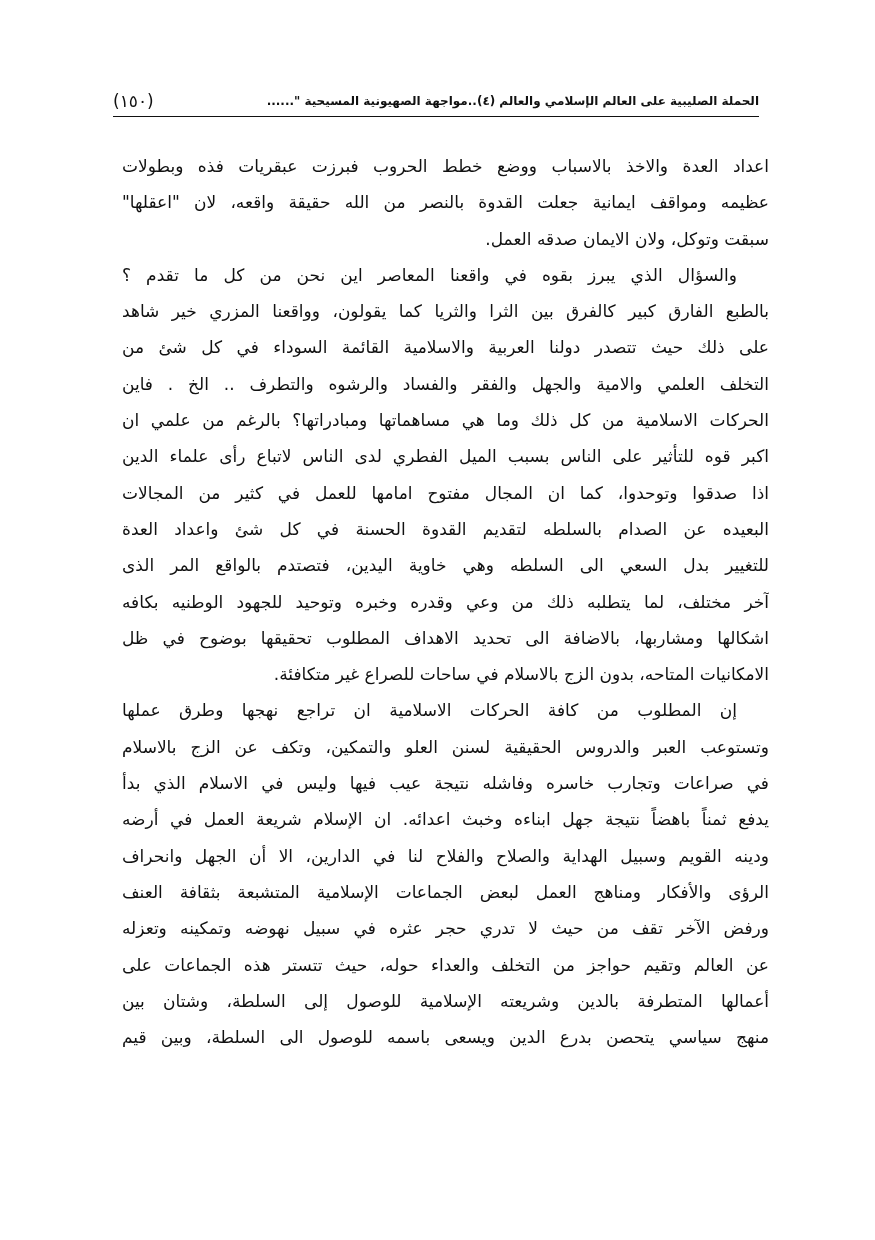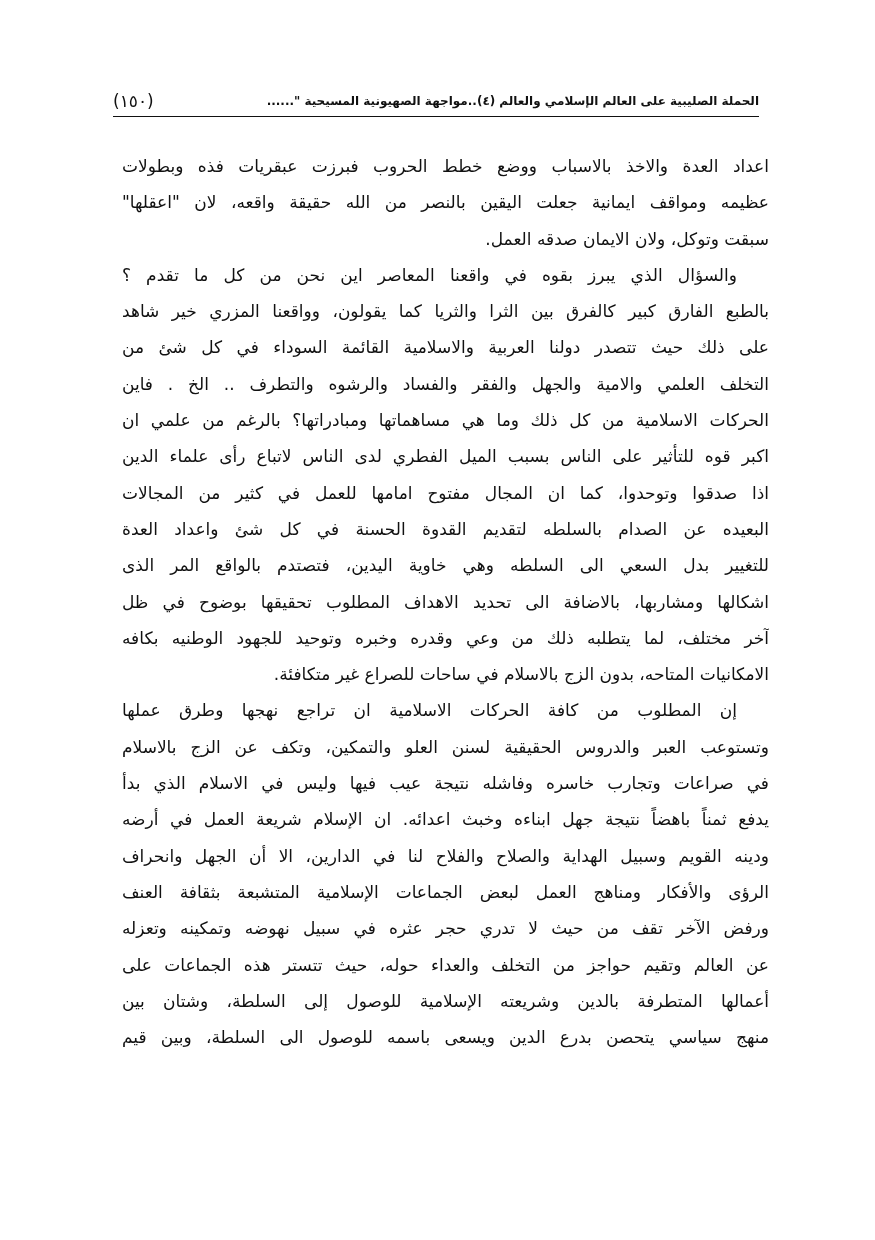--- a/index.html
+++ b/index.html
@@ -38,34 +38,34 @@
 
 <div class="page">
   <div class="header">
     <span class="header-title">الحملة الصليبية على العالم الإسلامي والعالم (٤)..مواجهة الصهيونية المسيحية "......</span>
     <span class="header-page">(١٥٠)</span>
   </div>
 
   <div class="body">
 
     <div class="line">اعداد العدة والاخذ بالاسباب ووضع خطط الحروب فبرزت عبقريات فذه وبطولات</div>
-    <div class="line">عظيمه ومواقف ايمانية جعلت اليقين بالنصر من الله حقيقة واقعه، لان "اعقلها"</div>
+    <div class="line">عظيمه ومواقف ايمانية جعلت القدوة بالنصر من الله حقيقة واقعه، لان "اعقلها"</div>
     <div class="line last">سبقت وتوكل، ولان الايمان صدقه العمل.</div>
 
     <div class="line indent">والسؤال الذي يبرز بقوه في واقعنا المعاصر اين نحن من كل ما تقدم ؟</div>
     <div class="line">بالطبع الفارق كبير كالفرق بين الثرا والثريا كما يقولون، وواقعنا المزري خير شاهد</div>
     <div class="line">على ذلك حيث تتصدر دولنا العربية والاسلامية القائمة السوداء في كل شئ من</div>
     <div class="line">التخلف العلمي والامية والجهل والفقر والفساد والرشوه والتطرف .. الخ . فاين</div>
     <div class="line">الحركات الاسلامية من كل ذلك وما هي مساهماتها ومبادراتها؟ بالرغم من علمي ان</div>
     <div class="line">اكبر قوه للتأثير على الناس بسبب الميل الفطري لدى الناس لاتباع رأى علماء الدين</div>
     <div class="line">اذا صدقوا وتوحدوا، كما ان المجال مفتوح امامها للعمل في كثير من المجالات</div>
     <div class="line">البعيده عن الصدام بالسلطه لتقديم القدوة الحسنة في كل شئ واعداد العدة</div>
     <div class="line">للتغيير بدل السعي الى السلطه وهي خاوية اليدين، فتصتدم بالواقع المر الذى</div>
+    <div class="line">آخر مختلف، لما يتطلبه ذلك من وعي وقدره وخبره وتوحيد للجهود الوطنيه بكافه</div>
     <div class="line">اشكالها ومشاربها، بالاضافة الى تحديد الاهداف المطلوب تحقيقها بوضوح في ظل</div>
-    <div class="line">آخر مختلف، لما يتطلبه ذلك من وعي وقدره وخبره وتوحيد للجهود الوطنيه بكافه</div>
     <div class="line last">الامكانيات المتاحه، بدون الزج بالاسلام في ساحات للصراع غير متكافئة.</div>
 
     <div class="line indent">إن المطلوب من كافة الحركات الاسلامية ان تراجع نهجها وطرق عملها</div>
     <div class="line">وتستوعب العبر والدروس الحقيقية لسنن العلو والتمكين، وتكف عن الزج بالاسلام</div>
     <div class="line">في صراعات وتجارب خاسره وفاشله نتيجة عيب فيها وليس في الاسلام الذي بدأ</div>
     <div class="line">يدفع ثمناً باهضاً نتيجة جهل ابناءه وخبث اعدائه. ان الإسلام شريعة العمل في أرضه</div>
     <div class="line">ودينه القويم وسبيل الهداية والصلاح والفلاح لنا في الدارين، الا أن الجهل وانحراف</div>
     <div class="line">الرؤى والأفكار ومناهج العمل لبعض الجماعات الإسلامية المتشبعة بثقافة العنف</div>
     <div class="line">ورفض الآخر تقف من حيث لا تدري حجر عثره في سبيل نهوضه وتمكينه وتعزله</div>
     <div class="line">عن العالم وتقيم حواجز من التخلف والعداء حوله، حيث تتستر هذه الجماعات على</div>

